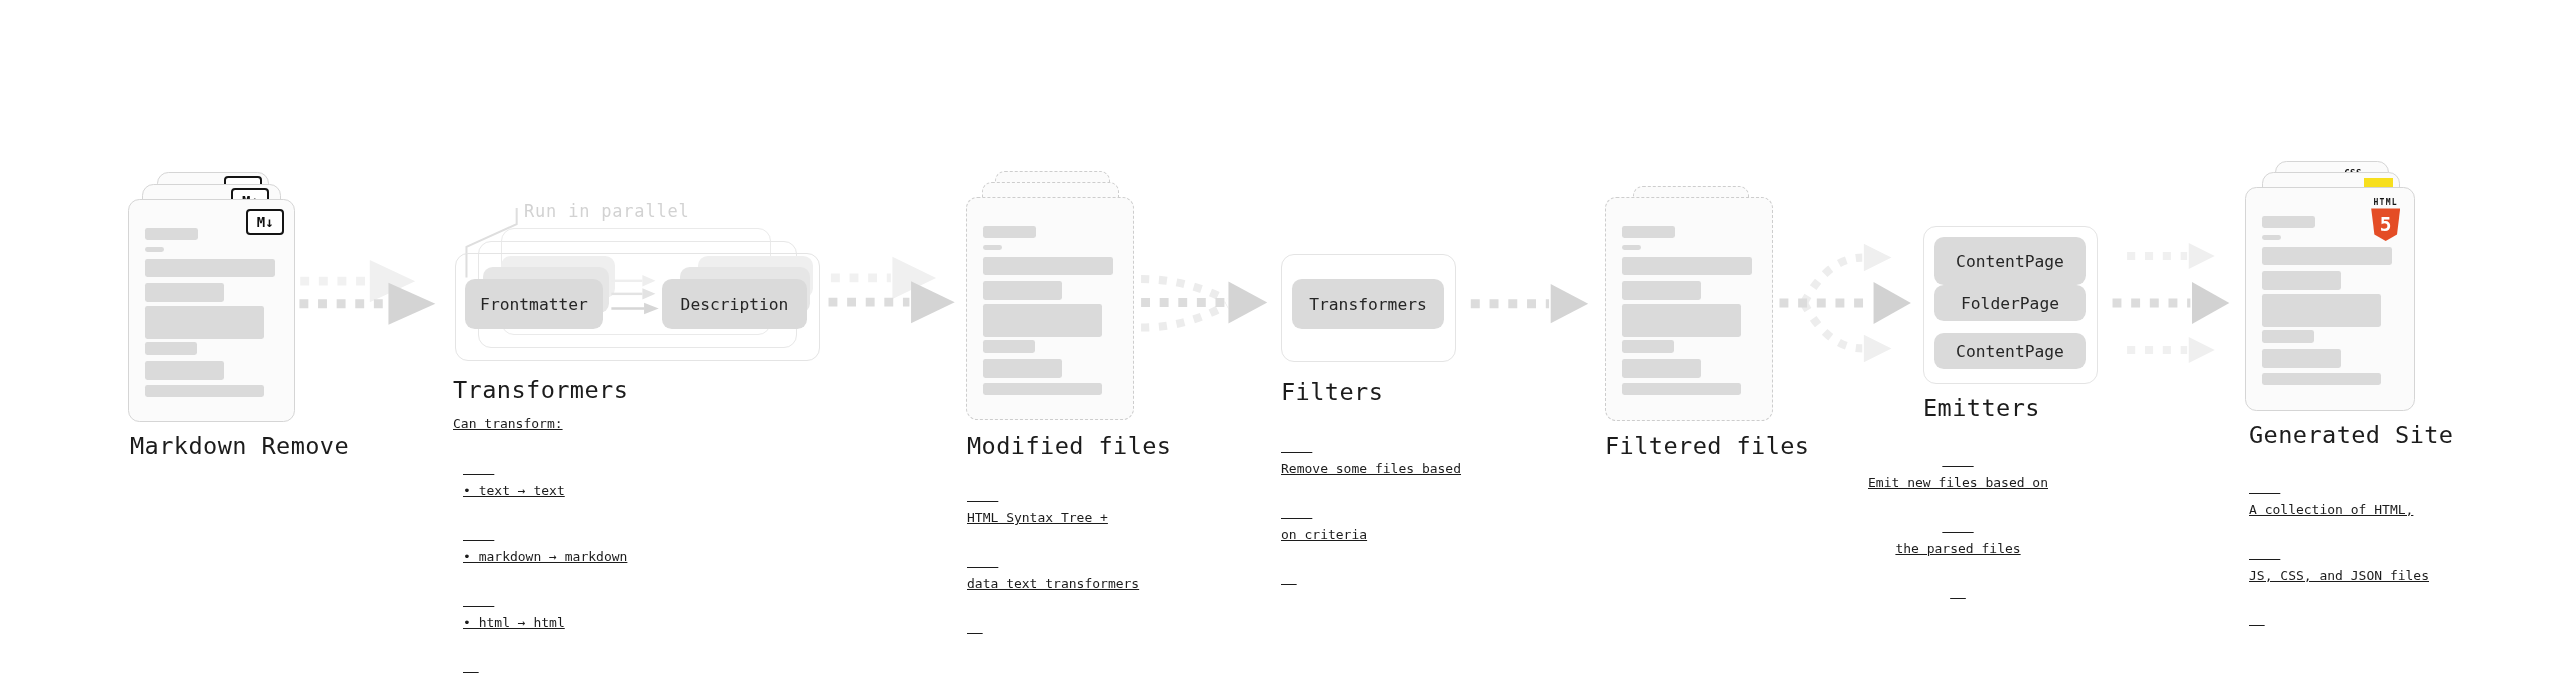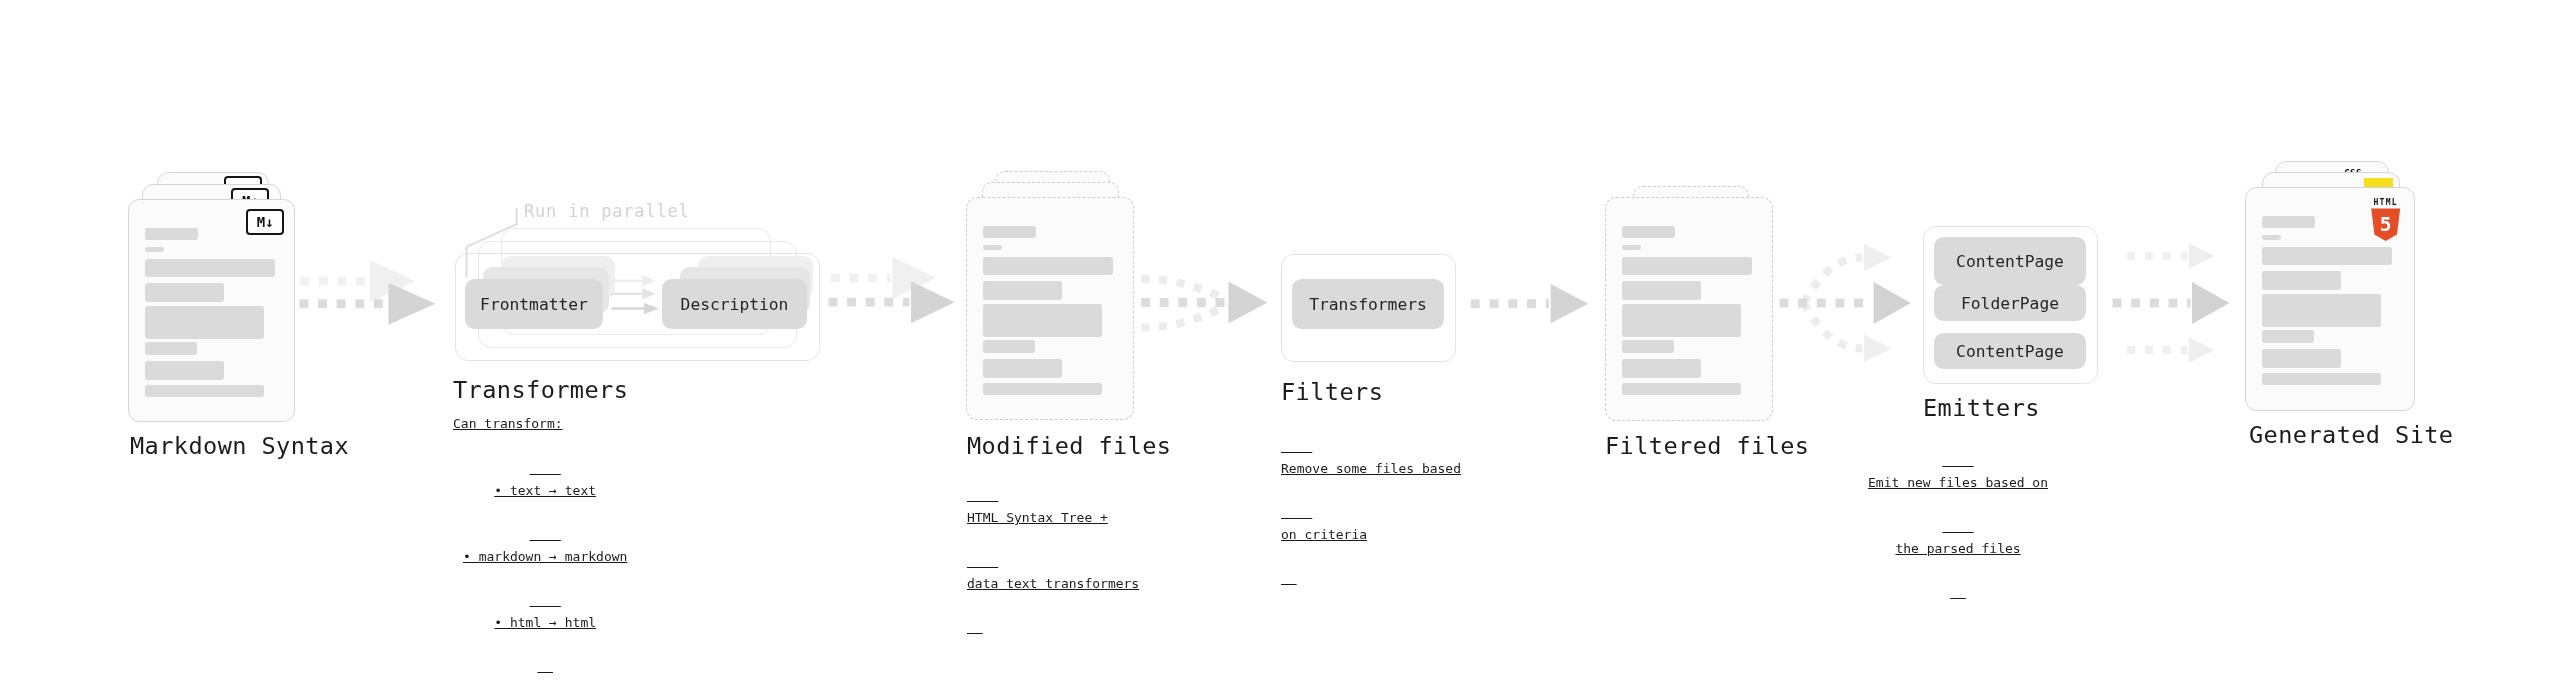--- a/index.html
+++ b/index.html
@@ -56,21 +56,21 @@
       </span>
   <div class="bar" style="top: 28.4px; width: 53px; height: 11.4px;"></div>
       <div class="bar" style="top: 47px; width: 18.7px; height: 4.9px;"></div>
       <div class="bar" style="top: 59px; width: 130px; height: 18px;"></div>
       <div class="bar" style="top: 83px; width: 79px; height: 18.7px;"></div>
       <div class="bar" style="top: 106px; width: 119px; height: 32.5px;"></div>
       <div class="bar" style="top: 142px; width: 52px; height: 13px;"></div>
       <div class="bar" style="top: 161px; width: 79px; height: 18.7px;"></div>
       <div class="bar" style="top: 185px; width: 119px; height: 12.2px;"></div>
     </div>
-  <div class="title" style="left:130px;top:432px;">Markdown Syntax</div>
+  <div class="title" style="left:130px;top:432px;">Markdown Remove</div>
 
   <svg style="left:288px;top:252px;" width="158" height="89" viewBox="0 0 195 110">
     <g transform="translate(-13,-28)">
       <line x1="28" y1="64" x2="112" y2="64" stroke="#f1f1f1" stroke-width="11" stroke-dasharray="11 12"></line>
       <polygon points="114,38 114,90 170,64" fill="#f0f0f0"></polygon>
     </g>
     <line x1="14" y1="64" x2="122" y2="64" stroke="#dcdcdc" stroke-width="11" stroke-dasharray="11 12"></line>
     <polygon points="124,38 124,90 182,64" fill="#d4d4d4"></polygon>
   </svg>
 
@@ -94,21 +94,21 @@
     <line x1="4" y1="12" x2="42" y2="12" stroke="#eeeeee" stroke-width="3"></line>
     <polygon points="42,5 42,19 58,12" fill="#eeeeee"></polygon>
     <line x1="4" y1="28" x2="42" y2="28" stroke="#e3e3e3" stroke-width="3"></line>
     <polygon points="42,21 42,35 58,28" fill="#e3e3e3"></polygon>
     <line x1="4" y1="46" x2="44" y2="46" stroke="#d6d6d6" stroke-width="3"></line>
     <polygon points="44,39 44,53 62,46" fill="#d6d6d6"></polygon>
   </svg>
 
   <div class="title" style="left:453px;top:376px;">Transformers</div>
   <div class="sub" style="left:453px;top:413px;">Can transform:</div>
-  <div class="sub" style="left:463px;top:436px;text-align:center;">
+  <div class="sub" style="left:463px;top:436px;">
     <div>• text → text</div>
     <div>• markdown → markdown</div>
     <div>• html → html</div>
   </div>
 
   <svg style="left:817px;top:252px;" width="146" height="89" viewBox="0 0 180 110">
     <g transform="translate(-11,-30)">
       <line x1="28" y1="62" x2="102" y2="62" stroke="#f1f1f1" stroke-width="11" stroke-dasharray="11 12"></line>
       <polygon points="104,36 104,88 158,62" fill="#f0f0f0"></polygon>
     </g>
@@ -214,15 +214,19 @@
   <div class="bar" style="top: 28.4px; width: 53px; height: 11.4px;"></div>
       <div class="bar" style="top: 47px; width: 18.7px; height: 4.9px;"></div>
       <div class="bar" style="top: 59px; width: 130px; height: 18px;"></div>
       <div class="bar" style="top: 83px; width: 79px; height: 18.7px;"></div>
       <div class="bar" style="top: 106px; width: 119px; height: 32.5px;"></div>
       <div class="bar" style="top: 142px; width: 52px; height: 13px;"></div>
       <div class="bar" style="top: 161px; width: 79px; height: 18.7px;"></div>
       <div class="bar" style="top: 185px; width: 119px; height: 12.2px;"></div>
     </div>
   <div class="title" style="left:2249px;top:421px;">Generated Site</div>
+  <div class="sub" style="left:2249px;top:455px;">
+    <div>A collection of HTML,</div>
+    <div>JS, CSS, and JSON files</div>
+  </div>
 
 </div>
 
 
 </body></html>

